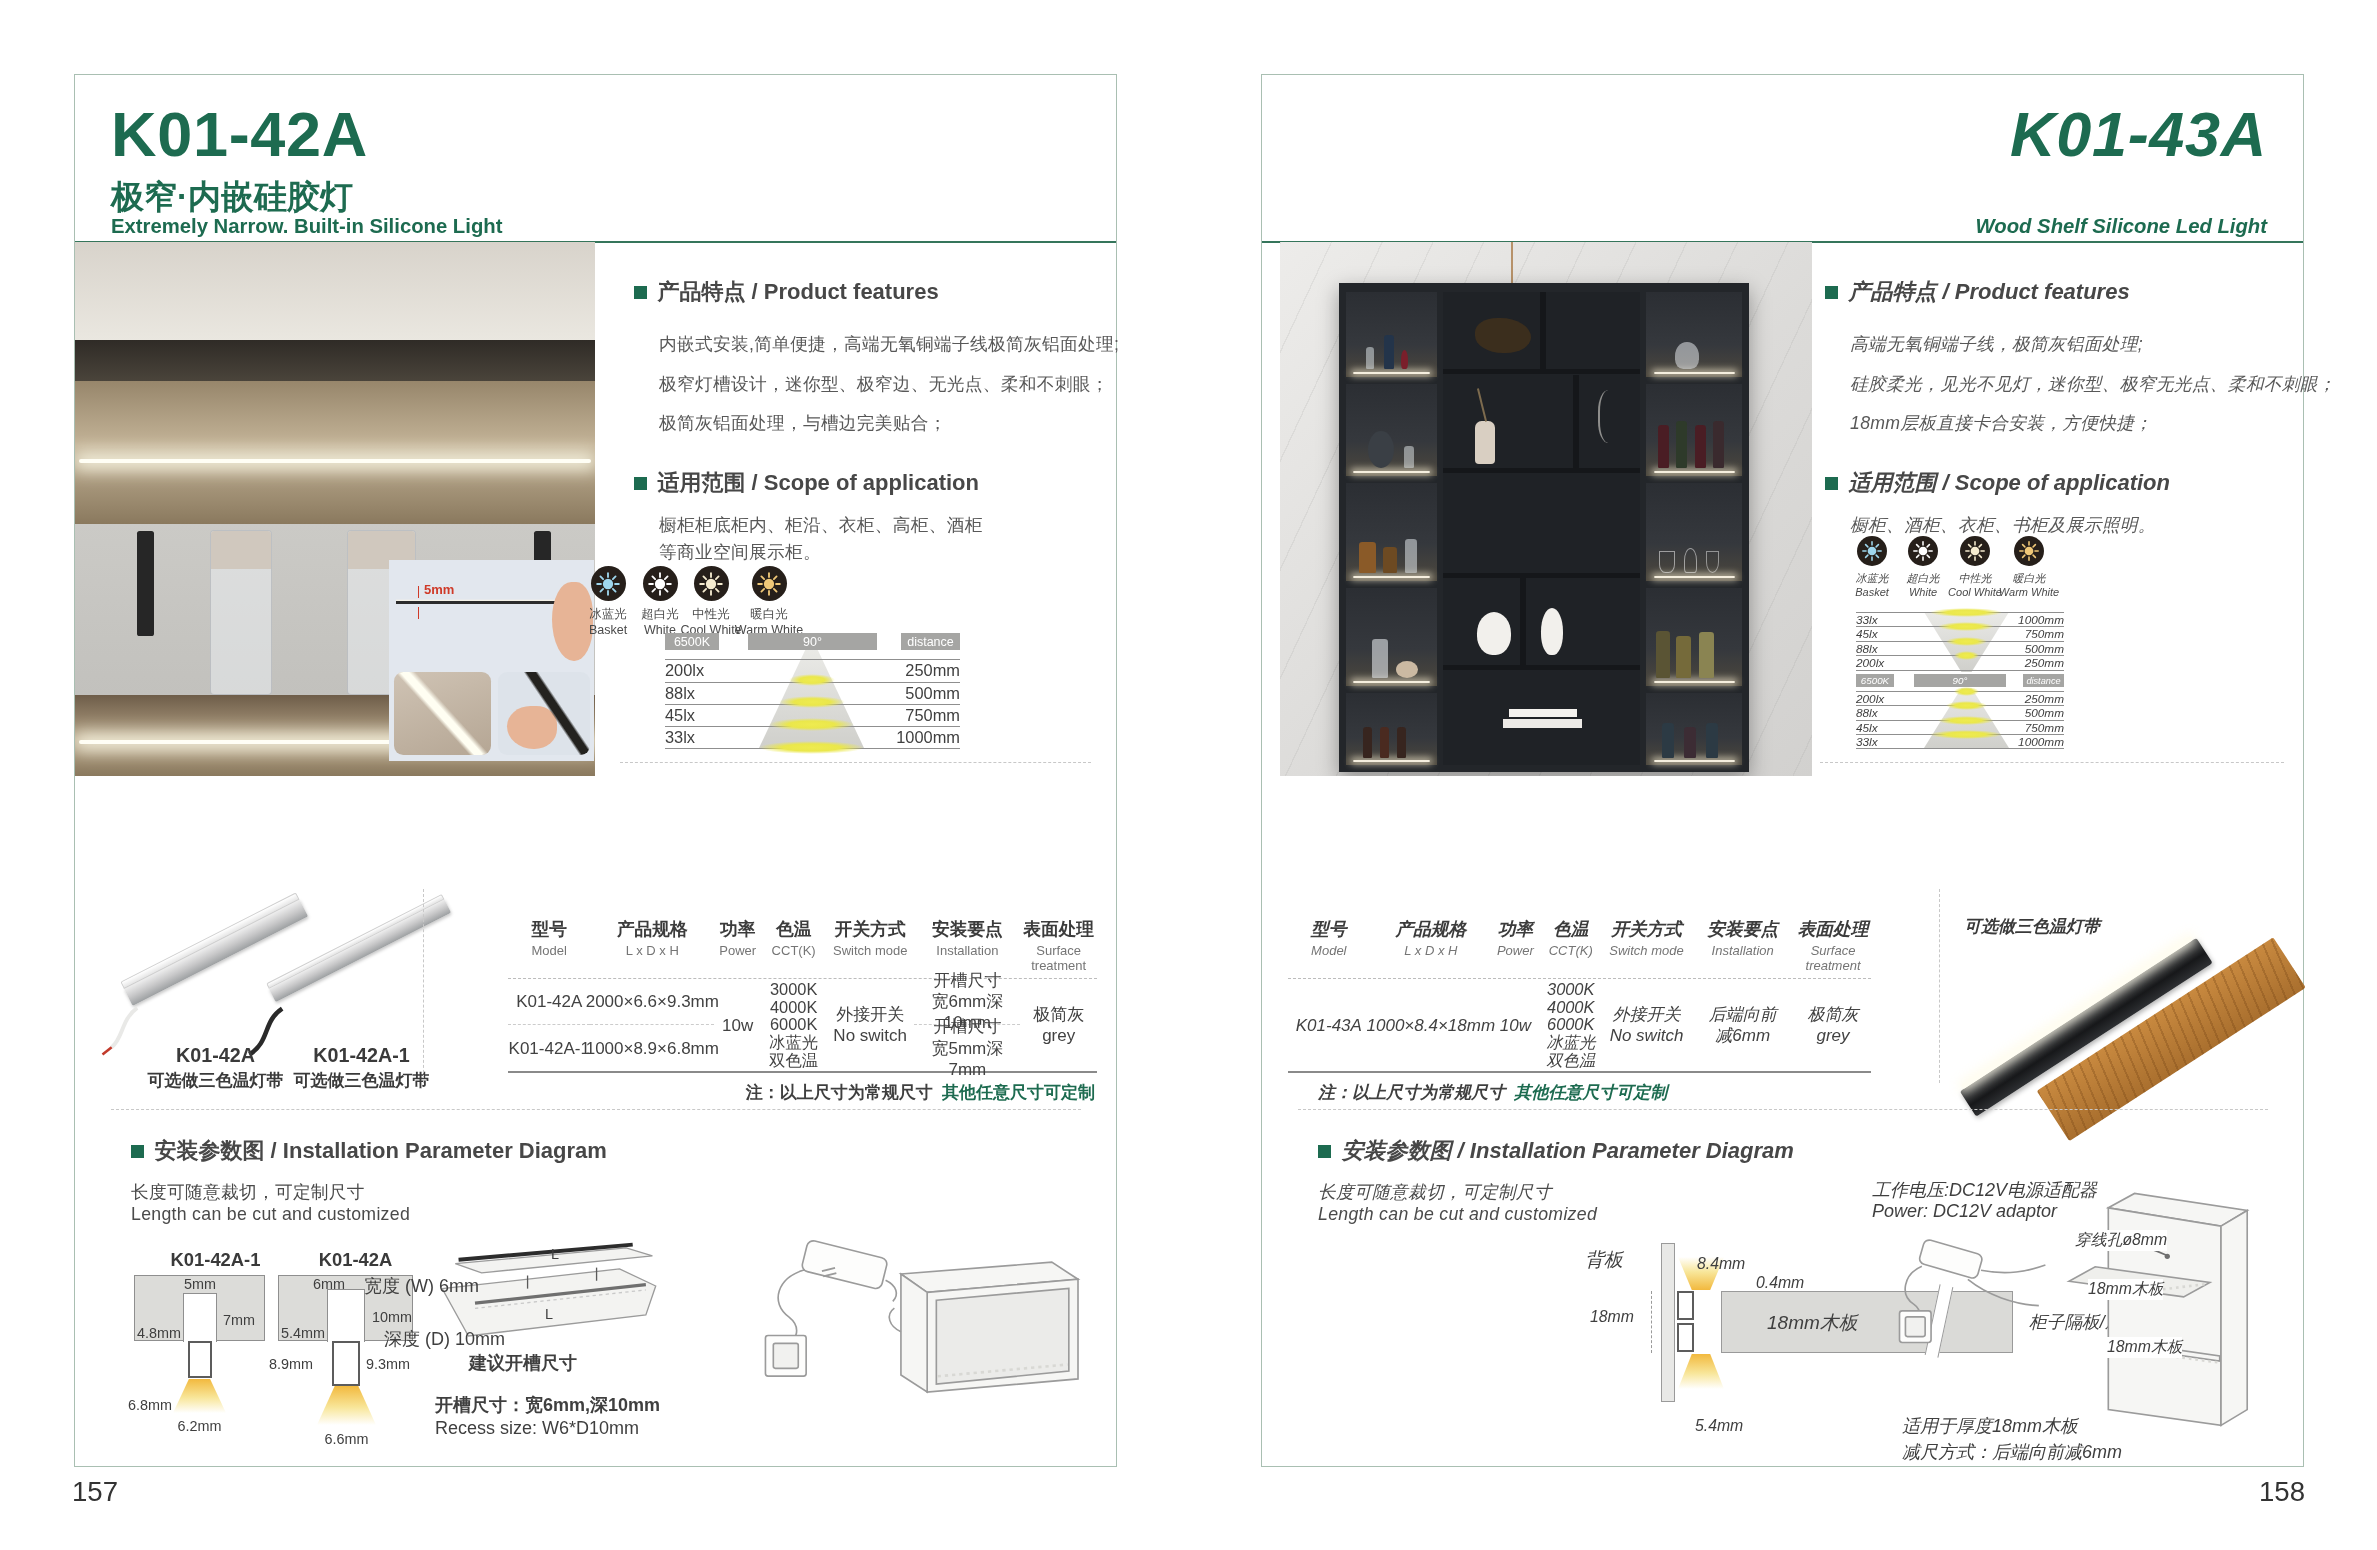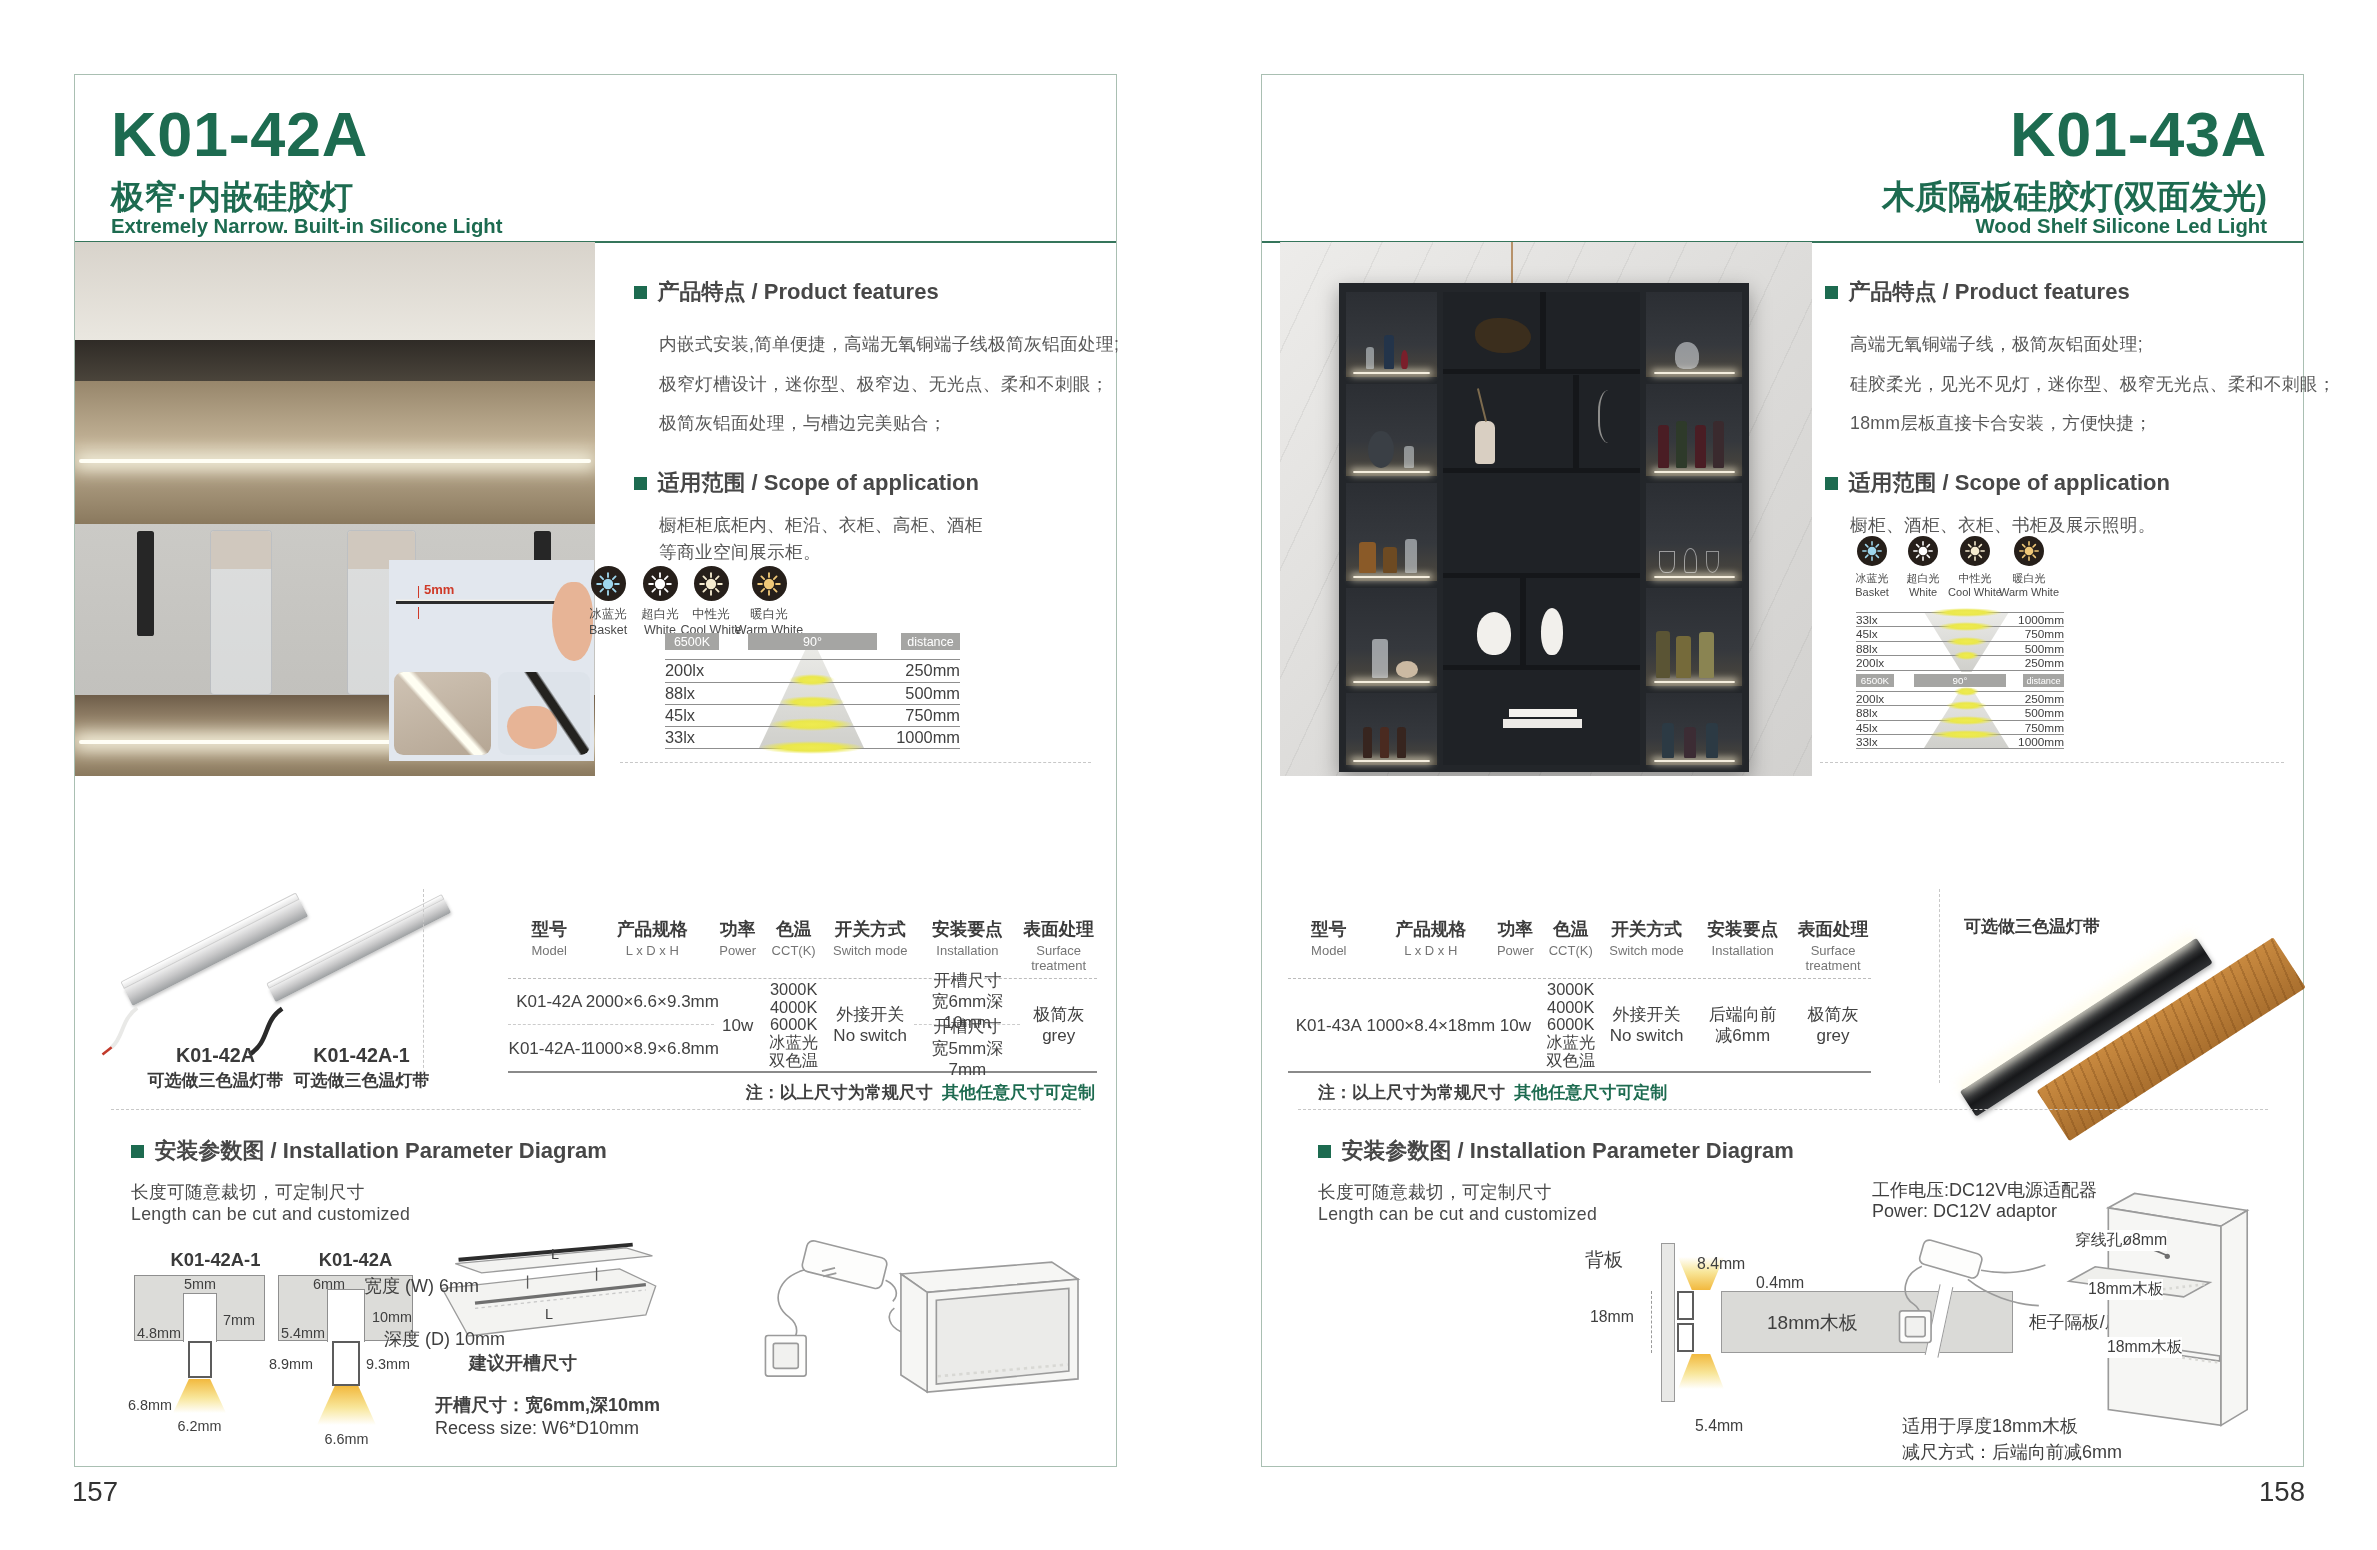--- a/index.html
+++ b/index.html
@@ -1,21 +1,21 @@
 <!DOCTYPE html>
 <html style="font-size:10.5px"><head>
 <meta charset="utf-8">
 <style>
   *{margin:0;padding:0;box-sizing:border-box;}
   html,body{background:#fff;}
   body{width:2377px;height:1550px;position:relative;overflow:hidden;
        font-family:"Liberation Sans","DejaVu Sans",sans-serif;color:#3f3f3f;}
   .abs{position:absolute;}
   .page{position:absolute;top:74px;width:1043px;height:1393px;border:1.3px solid #a9bfb2;background:#fff;}
-  .page-l{left:74px;} .page-r{left:1261px;}
+  .page-l{left:74px;} .page-r{left:1261px;font-style:italic;}
   .model-title{font-size:63px;font-weight:bold;color:#1d6b50;line-height:1;letter-spacing:0.7px;}
   .sub-cn{font-size:33px;font-weight:bold;color:#1d6b50;}
   .sub-en{font-size:20.3px;font-weight:bold;color:#1d6b50;}
   .h-rule{position:absolute;left:0;right:0;top:166px;height:2px;background:#35755b;}
   .ta-r{text-align:right;}
   .sechead{position:absolute;display:flex;align-items:center;gap:10.5px;font-size:22px;font-weight:bold;color:#474747;white-space:nowrap;}
   .sq{width:13px;height:13px;background:#1d6b50;flex:none;}
   .ptext{position:absolute;font-size:17.7px;color:#585858;white-space:nowrap;letter-spacing:0.3px;}
   
   .licon-wrap{position:absolute;width:98px;text-align:center;}
@@ -411,21 +411,20 @@
       <polygon points="18,32 58,60 58,212 18,186"></polygon>
       <polygon points="72,72 274,54 274,180 72,200" fill="#ebebe9"></polygon>
     </g>
     <line x1="74" y1="188" x2="272" y2="170" stroke="#d8d8d4" stroke-width="4" stroke-dasharray="5 6"></line>
     <path d="M18,120 C 0,112 -6,94 8,84" fill="none" stroke="#9b9b9b" stroke-width="2.5"></path>
   </svg>
 </div>
 
 <div class="page page-r">
   <div class="abs model-title ta-r" style="right:36px;top:27.6px;">K01-43A</div>
-  <div class="abs sub-cn ta-r" style="right:36px;top:100px;">木质隔板硅胶灯(双面发光)</div>
   <div class="abs sub-en ta-r" style="right:36px;top:140px;">Wood Shelf Silicone Led Light</div>
   <div class="h-rule"></div>
 
   <div class="photo" style="left:18.4px;top:167px;width:532px;height:534px;background:linear-gradient(135deg,#edecea,#dcdbd9 55%,#d2d1cf);">
     <div class="abs" style="inset:0;background:repeating-linear-gradient(115deg,rgba(158,158,156,.16) 0 1.3px,transparent 1.3px 46px);"></div>
     <div class="abs" style="left:231px;top:0;width:2px;height:46px;background:#b7926a;"></div>
     <div class="abs" style="left:59px;top:41px;width:410px;height:489px;background:#23262a;box-shadow:0 6.6px 19.7px rgba(0,0,0,.35);">
 
       <div class="cab-cell" style="left:6.6px;top:9.2px;width:91px;height:85px;">
           <div class="ledline"></div>

